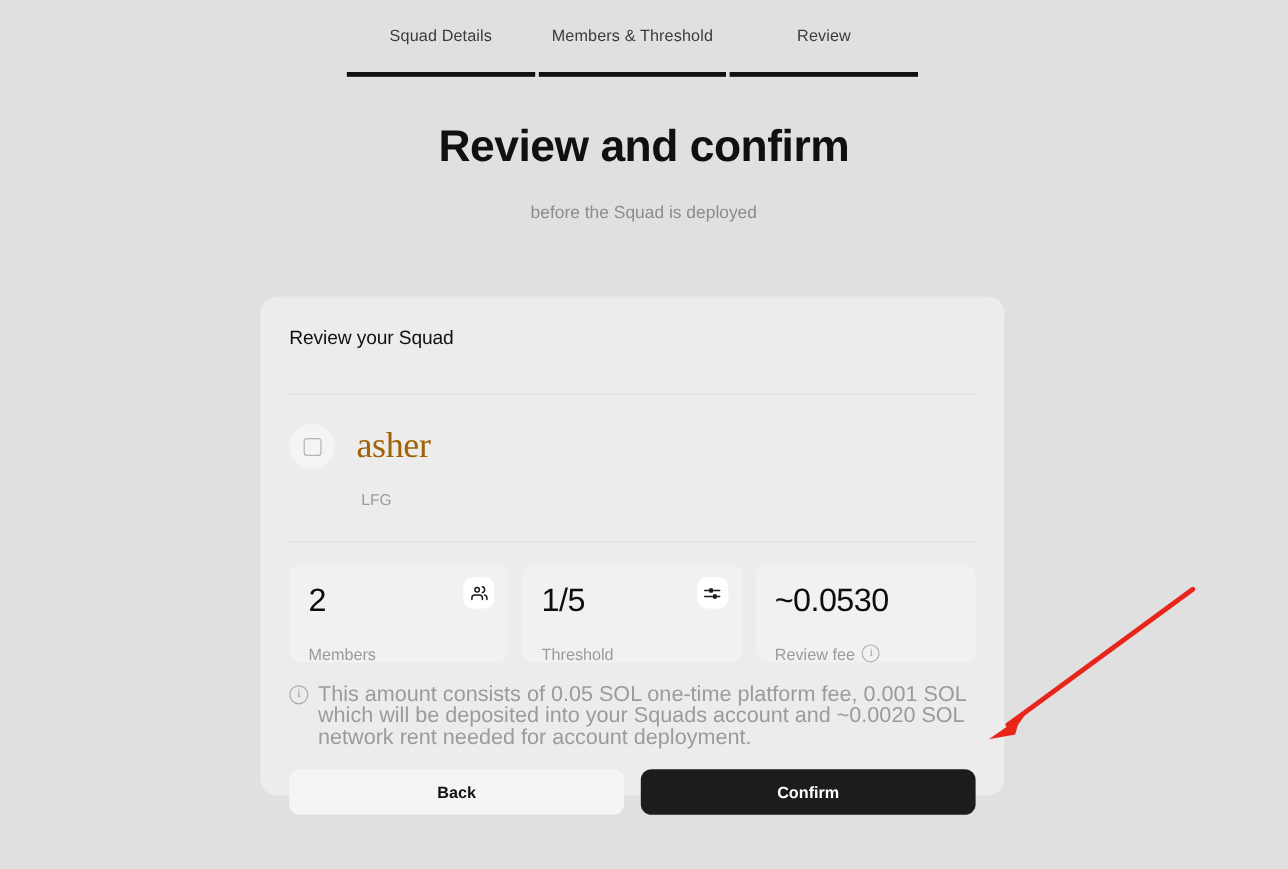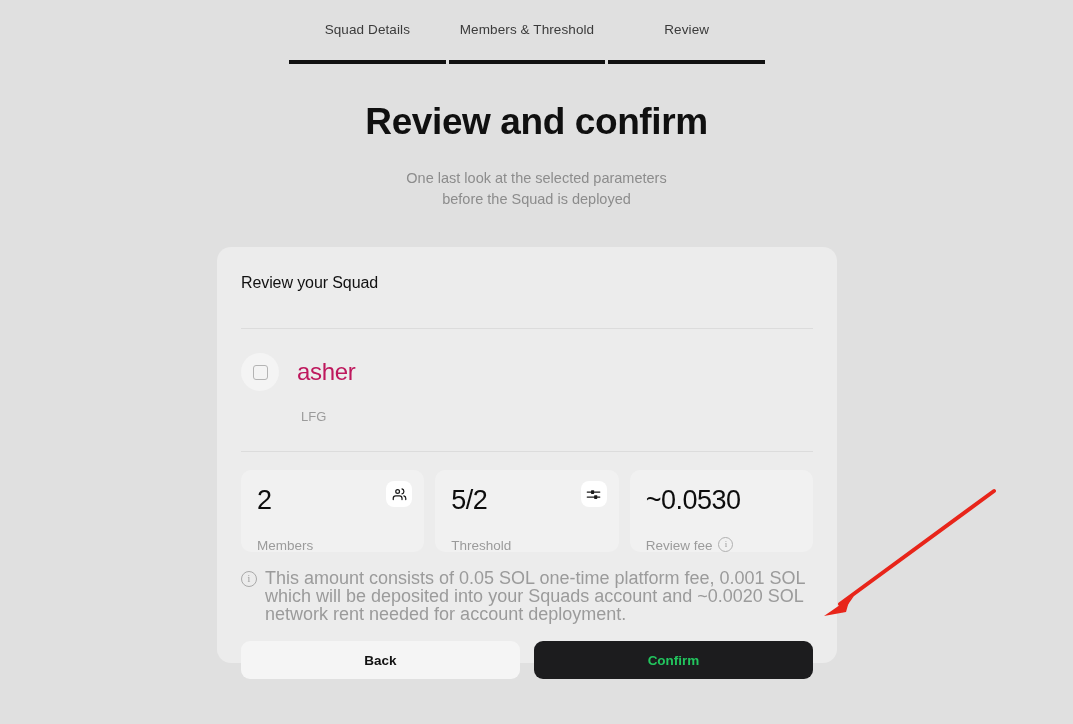--- a/index.html
+++ b/index.html
@@ -107,25 +107,26 @@
     flex: 0 0 auto;
   }
   .avatar-glyph {
     width: 13px;
     height: 13px;
     border: 1.6px solid #b4b4b4;
     border-radius: 3px;
     display: block;
   }
   .squad-name {
-    font-size: 24px;
+    font-size: 30px;
     line-height: 34px;
-    color: #be185d;
+    color: #a16207;
     margin-left: 18px;
     letter-spacing: -0.3px;
+    font-family: Liberation Serif, serif;
   }
   .squad-desc {
     margin-left: 60px;
     margin-top: 17px;
     font-size: 13px;
     color: #9b9b9b;
     line-height: 18px;
   }
 
   .divider2 {
@@ -234,21 +235,21 @@
     border: none;
     font-family: "Liberation Sans", sans-serif;
   }
   .btn-secondary {
     background: #f5f5f5;
     color: #111111;
     font-weight: 700;
   }
   .btn-primary {
     background: #1c1c1e;
-    color: #22c55e;
+    color: #ffffff;
     font-weight: 700;
   }
 
   
   .annotation {
     position: absolute;
     left: 0;
     top: 0;
     width: 1073px;
     height: 724px;
@@ -265,21 +266,20 @@
   <div class="step">
     <span class="step-label">Members &amp; Threshold</span>
   </div>
   <div class="step">
     <span class="step-label">Review</span>
   </div>
 </div>
 
 <div class="page-title">Review and confirm</div>
 <div class="page-subtitle">
-  <div>One last look at the selected parameters</div>
   <div>before the Squad is deployed</div>
 </div>
 
 <div class="card">
 
   <div class="card-title">Review your Squad</div>
   <div class="divider"></div>
 
   <div class="squad-row">
     <div class="avatar">
@@ -302,21 +302,21 @@
         <svg width="15" height="15" viewBox="0 0 24 24" fill="none" stroke="#1a1a1a" stroke-width="2" stroke-linecap="round" stroke-linejoin="round">
           <path d="M16 20v-2a4 4 0 0 0-4-4H6a4 4 0 0 0-4 4v2"></path>
           <circle cx="9" cy="7" r="3"></circle>
           <path d="M22 20v-2a4 4 0 0 0-3-3.87"></path>
           <path d="M16 3.13a4 4 0 0 1 0 7.75"></path>
         </svg>
       </div>
     </div>
 
     <div class="stat">
-      <div class="stat-value">5/2</div>
+      <div class="stat-value">1/5</div>
       <div class="stat-label">
         <span>Threshold</span>
       </div>
       <div class="stat-icon-box">
         <svg width="15" height="15" viewBox="0 0 24 24" fill="none" stroke="#1a1a1a" stroke-width="2" stroke-linecap="round">
           <line x1="2" y1="8" x2="22" y2="8"></line>
           <line x1="2" y1="16" x2="22" y2="16"></line>
           <rect x="8" y="5" width="5" height="6" rx="1" fill="#1a1a1a" stroke="none"></rect>
           <rect x="13" y="13" width="5" height="6" rx="1" fill="#1a1a1a" stroke="none"></rect>
         </svg>

